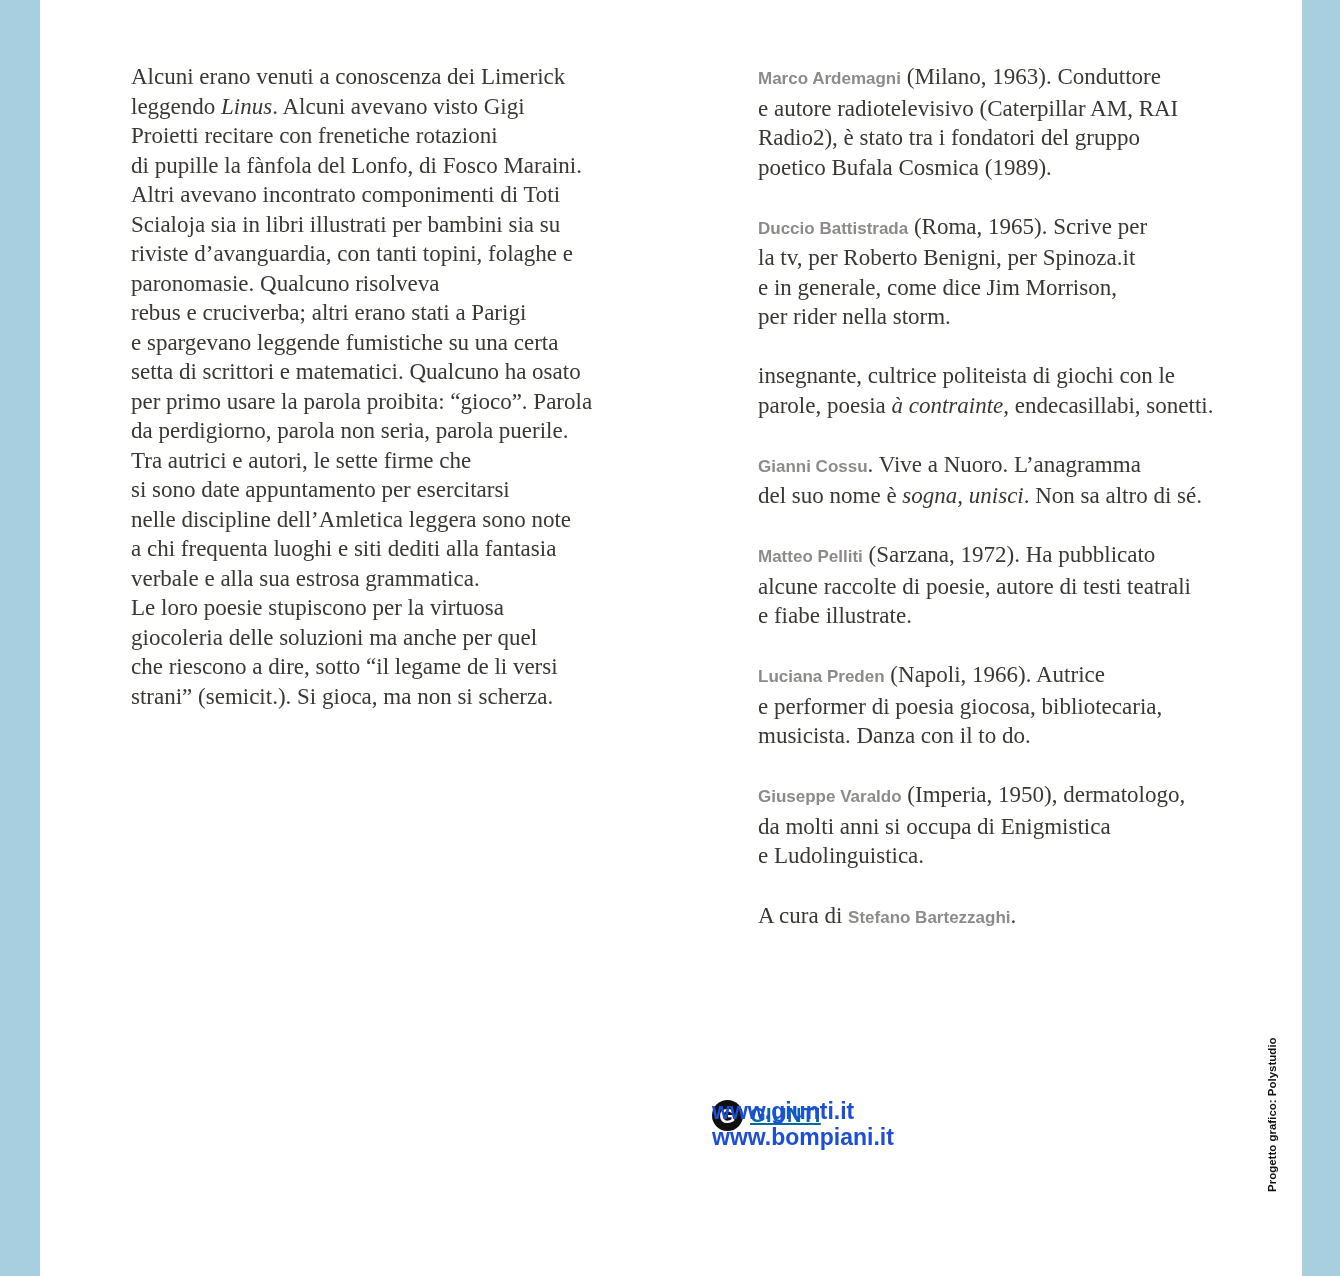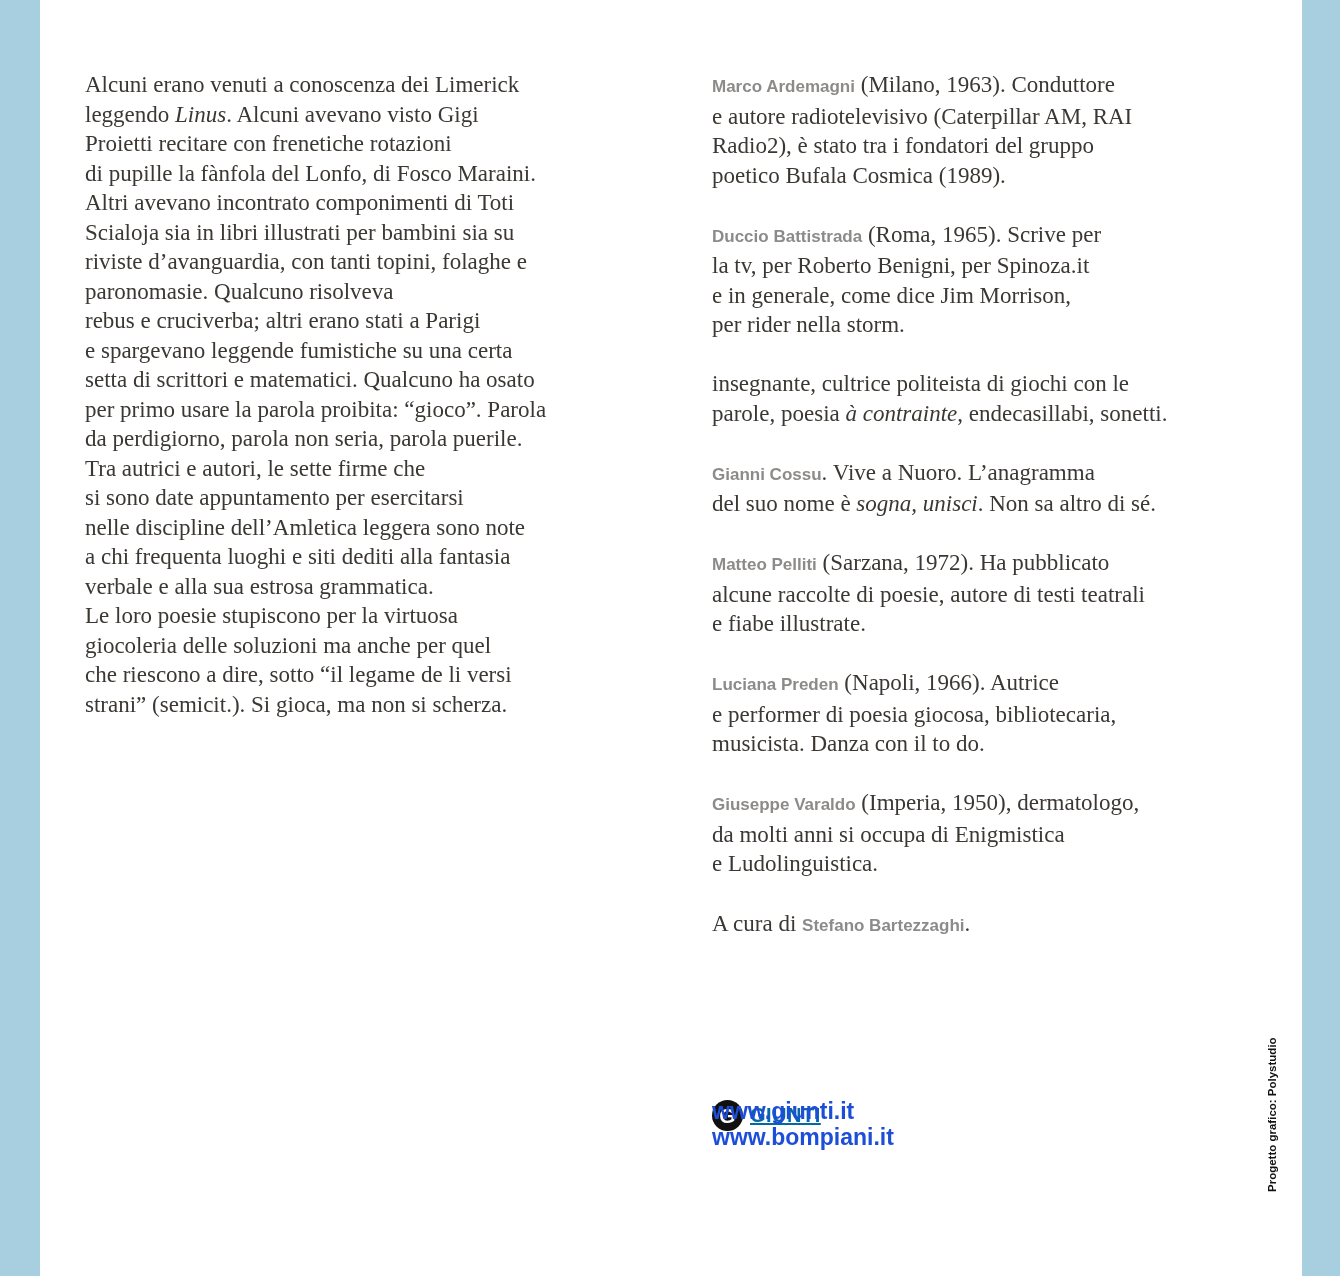--- a/index.html
+++ b/index.html
@@ -16,24 +16,25 @@
     position: absolute;
     top: 0; bottom: 0;
     width: 40px;
     background: var(--stripe, #a8cfe0);
   }
   .stripe-left  { left: 0; }
   .stripe-right { right: 0; width: 38px; }
 
   .col {
     position: absolute;
-    top: 70px;
+    top: 62px;
     font-size: 23px;
     line-height: 29.5px;
     color: var(--text, #3b3733);
+    margin-left: 46px;
   }
   .col div { white-space: nowrap; }
   .intro-col   { left: 85px;  width: 585px; }
   .authors-col { left: 712px; width: 575px; }
 
   .name {
     font-family: "Liberation Sans", sans-serif;
     font-weight: bold;
     font-size: 17px;
     color: var(--name, #8d8b89);

